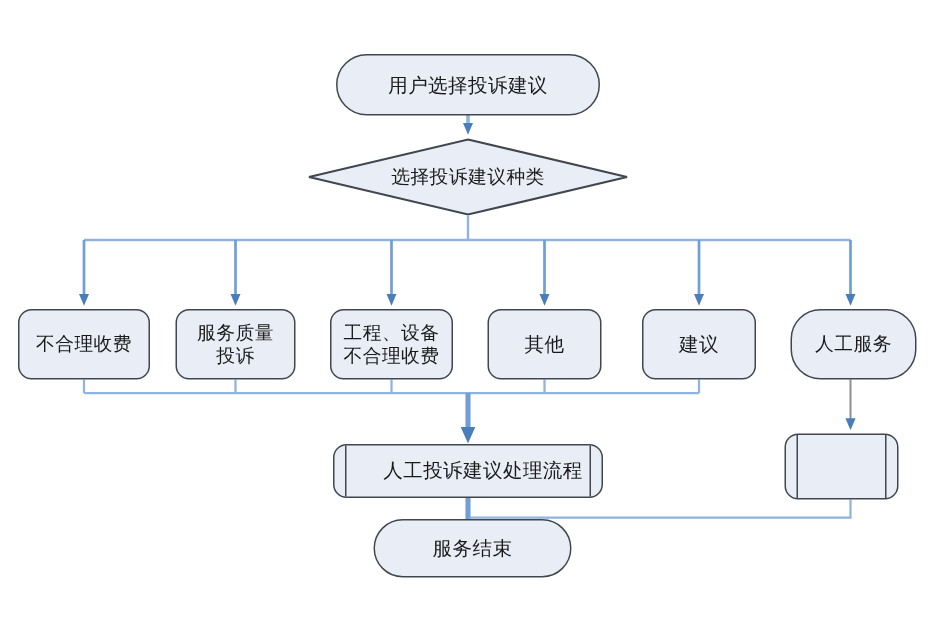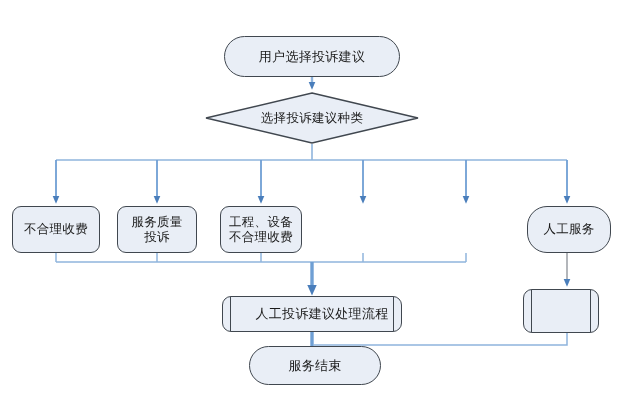--- a/index.html
+++ b/index.html
@@ -178,21 +178,27 @@
     </span>
   </div>
 
   <div class="node rbox n-b2">
     <span class="txt">
       <span>工程、设备</span><br>
       <span>不合理收费</span>
     </span>
   </div>
 
-
+  <div class="node rbox n-b3">
+    <span class="txt">其他</span>
+  </div>
+
+  <div class="node rbox n-b4">
+    <span class="txt">建议</span>
+  </div>
 
   <div class="node rbox n-b5">
     <span class="txt">人工服务</span>
   </div>
 
   <div class="node pbox n-proc">
     <span class="bar l"></span>
     <span class="bar r"></span>
     <span class="txt">人工投诉建议处理流程</span>
   </div>

